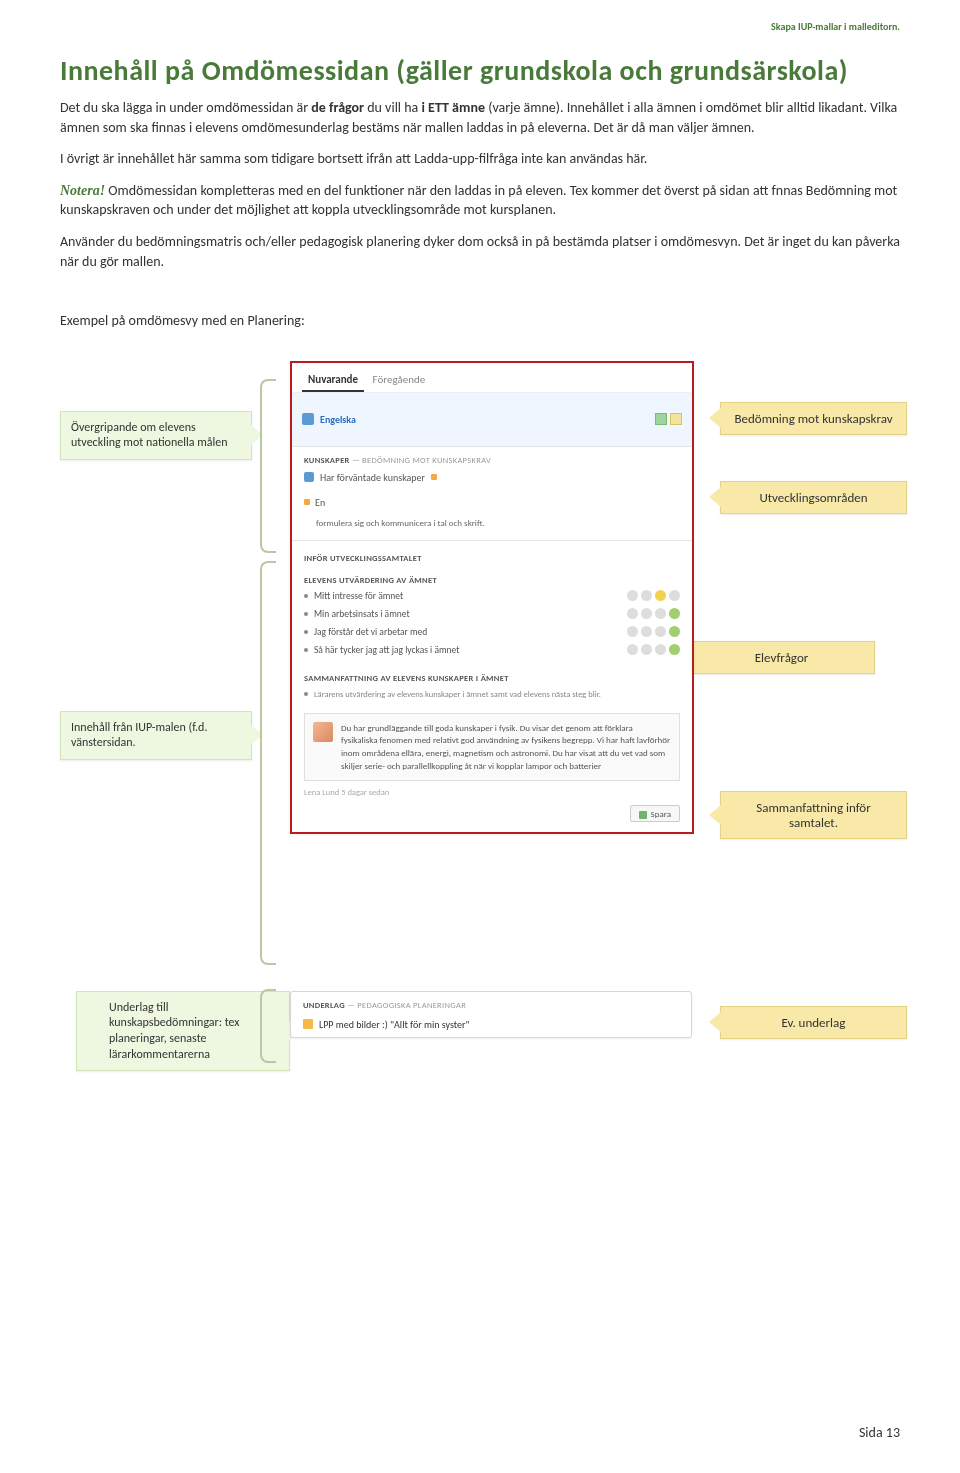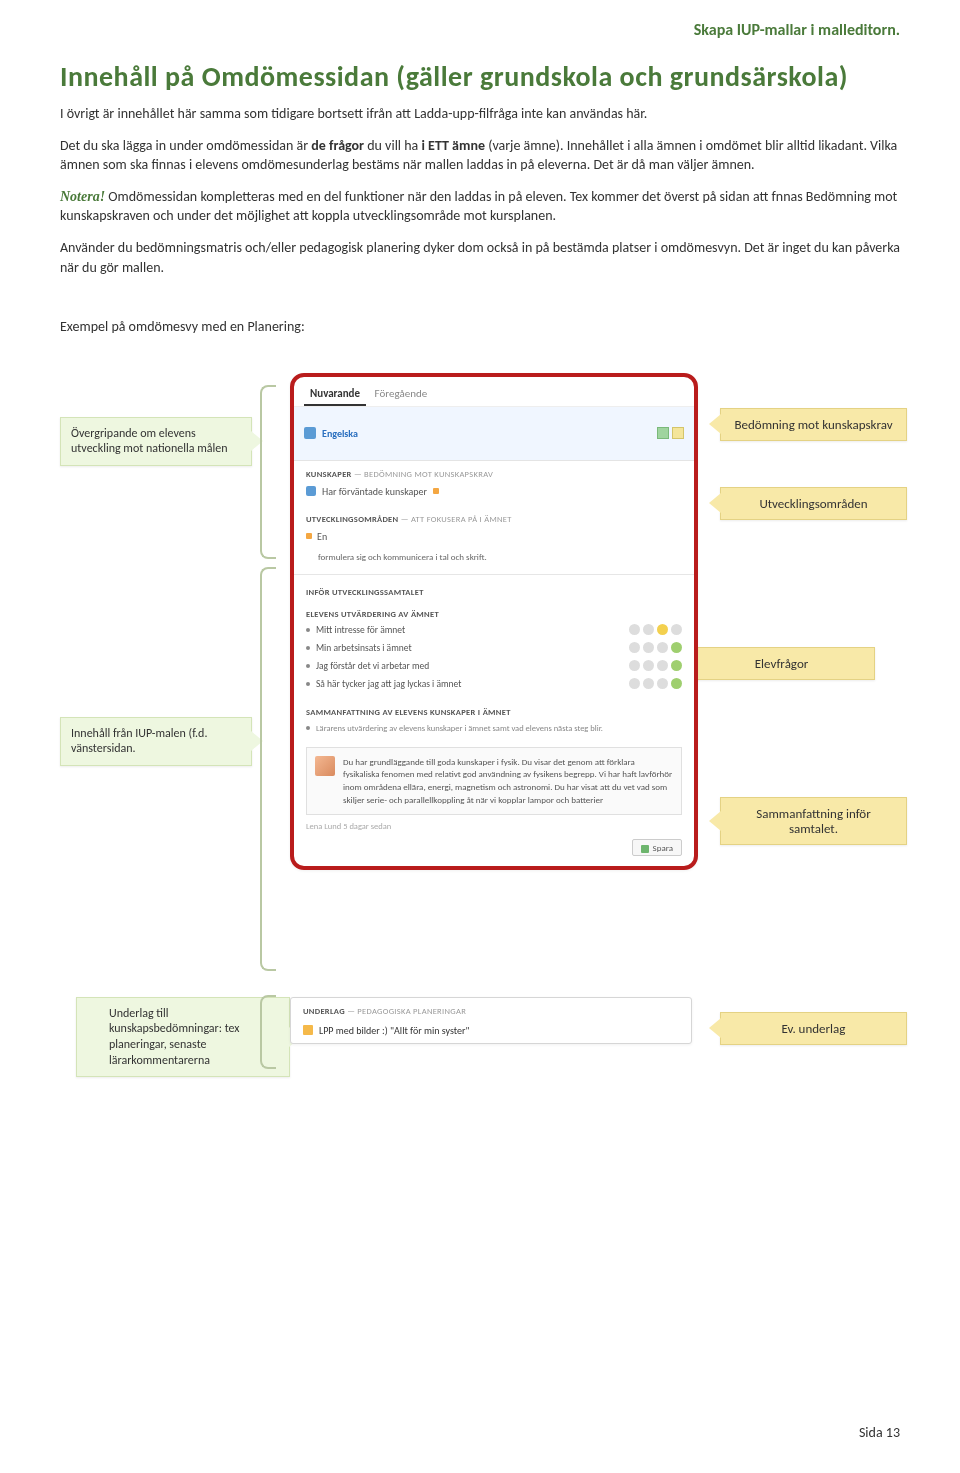--- a/index.html
+++ b/index.html
@@ -13,21 +13,21 @@
   .page {
     padding: 20px 60px 30px 60px;
     box-sizing: border-box;
     position: relative;
     min-height: 1473px;
   }
   .header-right {
     text-align: right;
     color: #4a7a3a;
     font-weight: bold;
-    font-size: 16px;
+    font-size: 10px;
     margin-bottom: 20px;
   }
   h1.title {
     color: #4a7a3a;
     font-size: 28px;
     font-weight: bold;
     letter-spacing: 0.5px;
     margin: 0 0 10px 0;
   }
   p { margin: 0 0 12px 0; line-height: 1.4; }
@@ -44,25 +44,25 @@
 
   
   .diagram {
     position: relative;
     height: 740px;
     margin-top: 10px;
   }
   .center-panel {
     position: absolute;
     left: 230px;
-    top: 16px;
+    top: 10px;
     width: 400px;
     background: #fff;
-    border: 4px solid #b91c1c;
-    border-radius: 14px;
+    border: 2px solid #b91c1c;
+    border-radius: 0;
     box-shadow: 0 1px 3px rgba(0,0,0,0.06);
     font-size: 10px;
     color: #555;
   }
   .tabs {
     padding: 6px 10px 0 10px;
     border-bottom: 1px solid #eee;
     font-size: 11px;
   }
   .tab { display:inline-block; padding:4px 6px; color:#888;}
@@ -167,25 +167,25 @@
   }
 </style>
 </head>
 <body>
 
 <div class="page">
   <div class="header-right">Skapa IUP-mallar i malleditorn.</div>
 
   <h1 class="title">Innehåll på Omdömessidan (gäller grundskola och grundsärskola)</h1>
 
-  <p>I övrigt är innehållet här samma som tidigare bortsett ifrån att Ladda-upp-filfråga inte kan användas här.</p>
-
   <p>
     <span>Det du ska lägga in under omdömessidan är </span><b>de frågor</b><span> du vill ha </span><b>i ETT ämne</b><span> (varje ämne). Innehållet i alla ämnen i omdömet blir alltid likadant. Vilka ämnen som ska finnas i elevens omdömesunderlag bestäms när mallen laddas in på eleverna. Det är då man väljer ämnen.</span>
   </p>
+
+  <p>I övrigt är innehållet här samma som tidigare bortsett ifrån att Ladda-upp-filfråga inte kan användas här.</p>
 
   <p>
     <span class="notera">Notera!</span><span> Omdömessidan kompletteras med en del funktioner när den laddas in på eleven. Tex kommer det överst på sidan att fnnas Bedömning mot kunskapskraven och under det möjlighet att koppla utvecklingsområde mot kursplanen.</span>
   </p>
 
   <p>Använder du bedömningsmatris och/eller pedagogisk planering dyker dom också in på bestämda platser i omdömesvyn. Det är inget du kan påverka när du gör mallen.</p>
 
   <p class="example-label">Exempel på omdömesvy med en Planering:</p>
 
   <div class="diagram">
@@ -218,23 +218,20 @@
 
       <div class="section-lbl">
         <span class="strong">KUNSKAPER</span><span> — BEDÖMNING MOT KUNSKAPSKRAV</span>
       </div>
       <div class="inner-row">
         <span class="blue-sq" style="width:10px;height:10px;"></span>
         <span>Har förväntade kunskaper</span>
         <span class="orange-dot" style="margin-left:6px;"></span>
       </div>
 
-      <div class="section-lbl">
-        <span class="strong">UTVECKLINGSOMRÅDEN</span><span> — ATT FOKUSERA PÅ I ÄMNET</span>
-      </div>
       <div class="inner-row">
         <span class="orange-dot"></span>
         <span>En</span>
       </div>
       <div class="inner-row" style="padding-top:0;padding-left:24px;font-size:9px;color:#666;">formulera sig och kommunicera i tal och skrift.</div>
 
       <div class="hr"></div>
 
       <div class="section-lbl">
         <span class="strong">INFÖR UTVECKLINGSSAMTALET</span>

